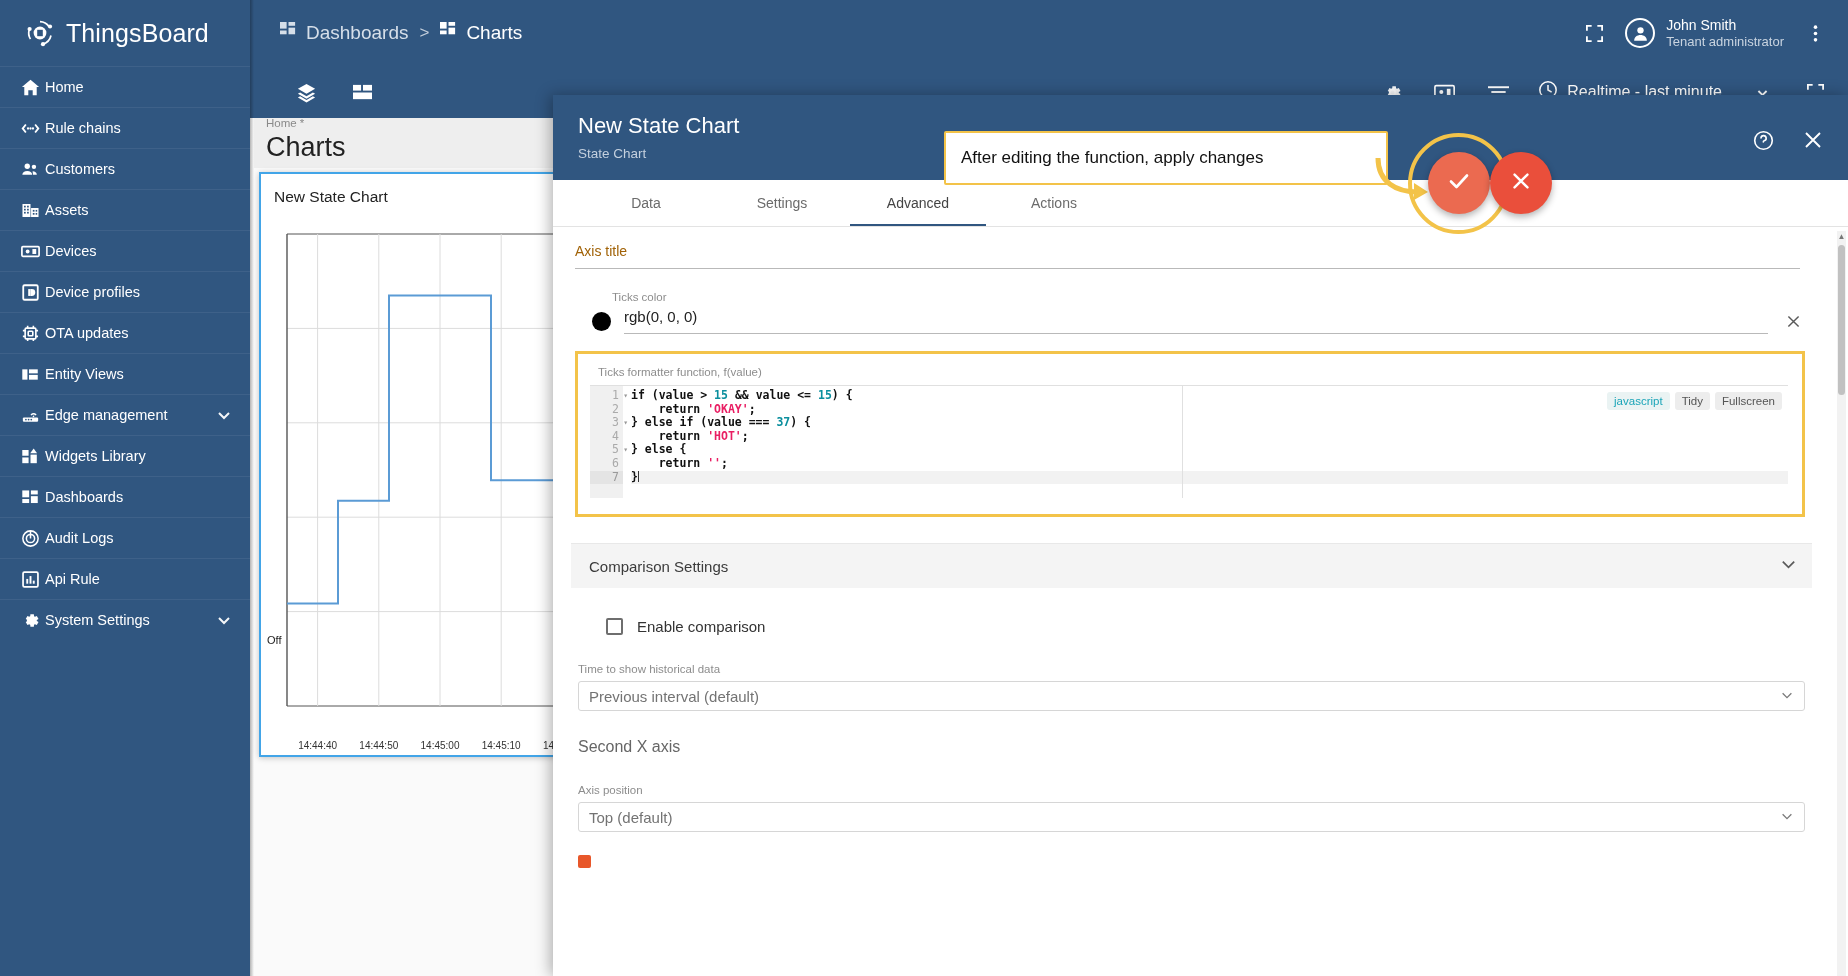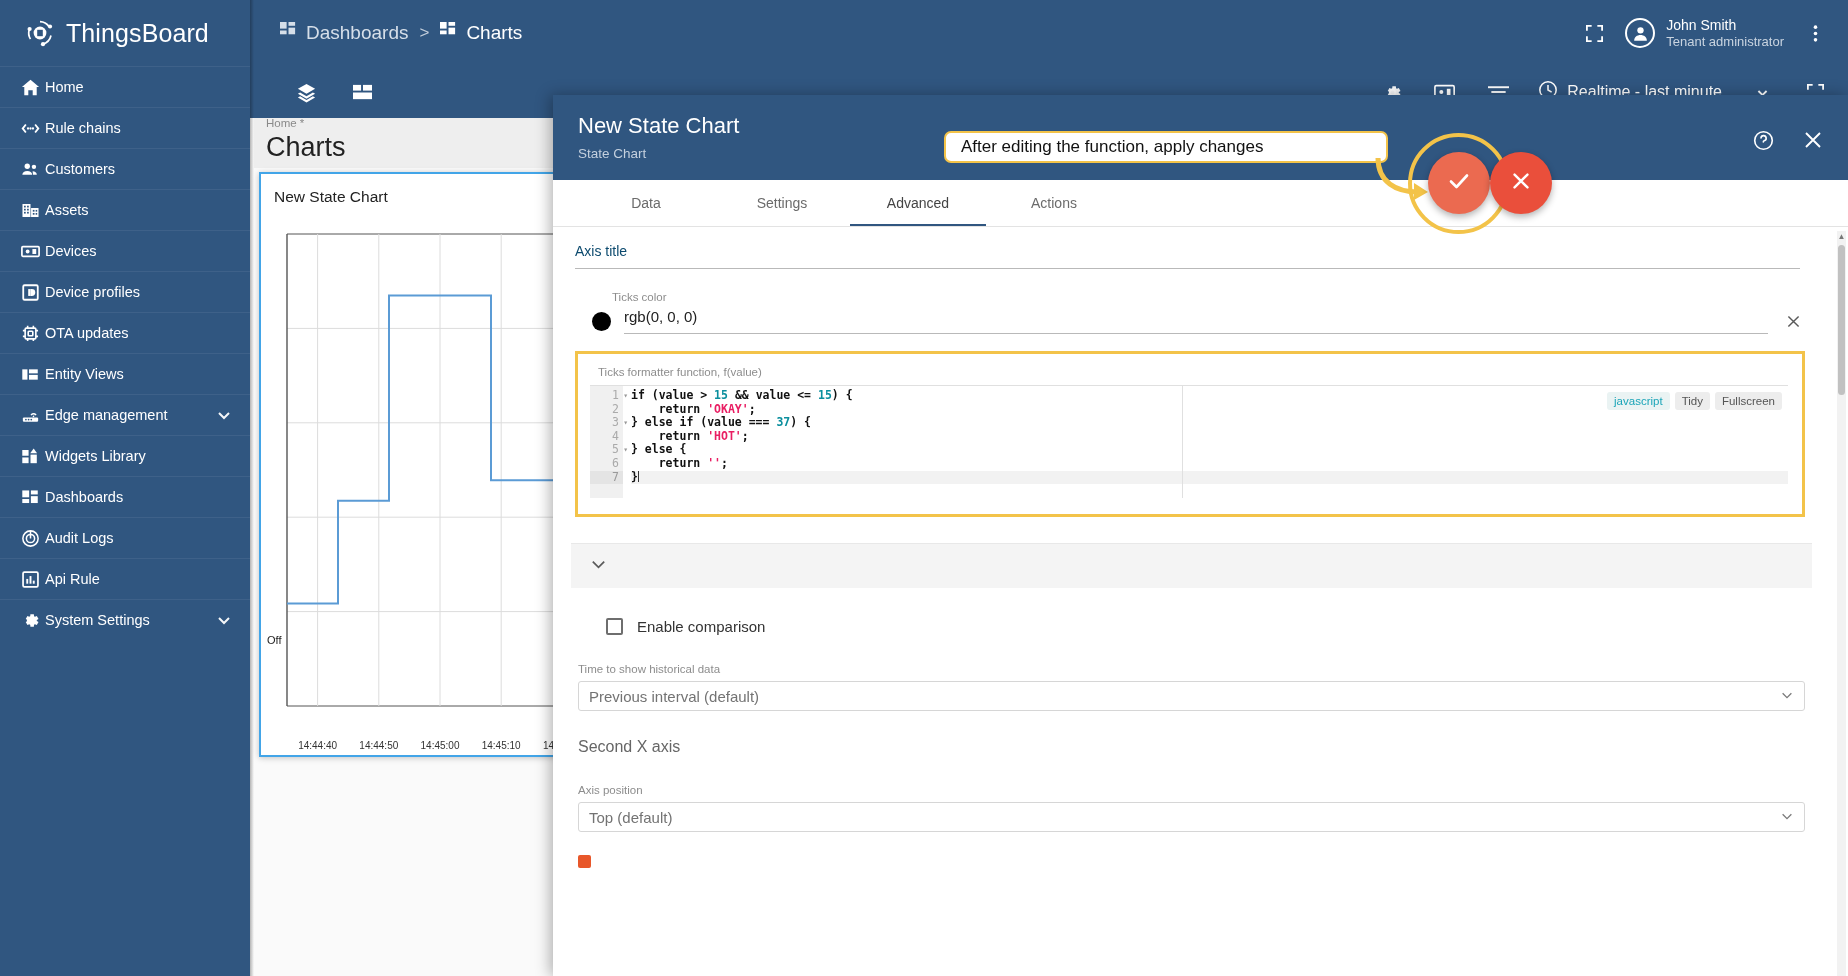--- a/index.html
+++ b/index.html
@@ -120,21 +120,21 @@
     position: absolute; left: 0; top: 132px; right: 0; bottom: 0;
     overflow: hidden; background: #fff; padding: 0 18px 0 0;
   }
   .scrollbar {
     position: absolute; right: 2px; top: 136px; width: 9px; height: 836px; background: #f2f2f2; z-index: 12;
   }
   .scrollbar .thumb { position: absolute; top: 0; left: 1px; width: 7px; height: 150px; background: #c1c1c1; border-radius: 4px; }
   .scroll-arrow { position:absolute; left:0; width:9px; height:11px; display:flex; align-items:center; justify-content:center; font-size:8px; color:#777; }
 
   .field-row { padding: 16px 30px 0 22px; }
-  .fl-label { font-size: 14px; color: #0c4a6e; }
+  .fl-label { font-size: 14px; color: #a16207; }
   .underline { border-bottom: 1px solid #b9b9b9; height: 1px; margin-top: 9px; }
 
   .ticks-color-row {
     margin: 22px 25px 0 22px; position: relative; padding-left: 17px;
   }
   .tc-label { font-size: 11.5px; color: #8d8d8d; margin-left: 20px; }
   .tc-value-row { display: flex; align-items: center; gap: 13px; margin-top: 5px; }
   .color-dot { width: 19px; height: 19px; border-radius: 50%; background: #000; flex: 0 0 19px; }
   .tc-value { flex: 1 1 auto; font-size: 15px; color: #222; padding-bottom: 8px; border-bottom: 1px solid #b9b9b9; }
   .tc-clear { width: 24px; flex: 0 0 24px; display:flex; align-items:center; justify-content:center; cursor: pointer; }
@@ -187,22 +187,22 @@
   .select {
     margin: 0 25px 0 25px; height: 30px; border: 1px solid #d6d6d6; border-radius: 3px;
     display: flex; align-items: center; padding: 0 10px; font-size: 15px; color: #737373; cursor: pointer;
   }
   .select .arrow { margin-left: auto; }
   .sub-head { font-size: 16px; color: #666; margin: 27px 0 0 25px; }
   .tiny-red { width: 13px; height: 13px; background: #e8572a; border-radius: 2px; }
 
   
   .tooltip {
-    position: absolute; left: 944px; top: 131px; width: 444px; height: 32px;
-    background: #fff; border: 2px solid #f3c349; border-radius: 7px;
+    position: absolute; left: 944px; top: 131px; width: 444px; height: 54px;
+    background: #fff; border: 2px solid #f3c349; border-radius: 2px;
     display: flex; align-items: center; padding-left: 15px; z-index: 30;
     font-size: 17px; color: #111;
   }
   .arrow-curve { position: absolute; left: 1374px; top: 152px; width: 64px; height: 48px; z-index: 30; }
   .ring {
     position: absolute; left: 1408px; top: 133px; width: 101px; height: 101px;
     border: 4px solid #f3c349; border-radius: 50%; z-index: 28; background: transparent;
   }
   .fab {
     position: absolute; width: 62px; height: 62px; border-radius: 50%; z-index: 31;
@@ -671,20 +671,21 @@
           <div class="editor-actions">
             <span class="ea-btn lang">javascript</span>
             <span class="ea-btn">Tidy</span>
             <span class="ea-btn">Fullscreen</span>
           </div>
         </div>
       </div>
 
       <div class="section-sep"></div>
       <div class="section-head">
+        <span class="t">Comparison Settings</span>
         <span>
           <svg viewBox="0 0 20 20" width="19" height="19" fill="none" stroke="#5a5a5a" stroke-width="1.8">
             <path d="M4 7l6 6 6-6"></path>
           </svg>
         </span>
       </div>
 
       <div class="cb-row">
         <span class="checkbox"></span>
         <span class="cb-label">Enable comparison</span>

